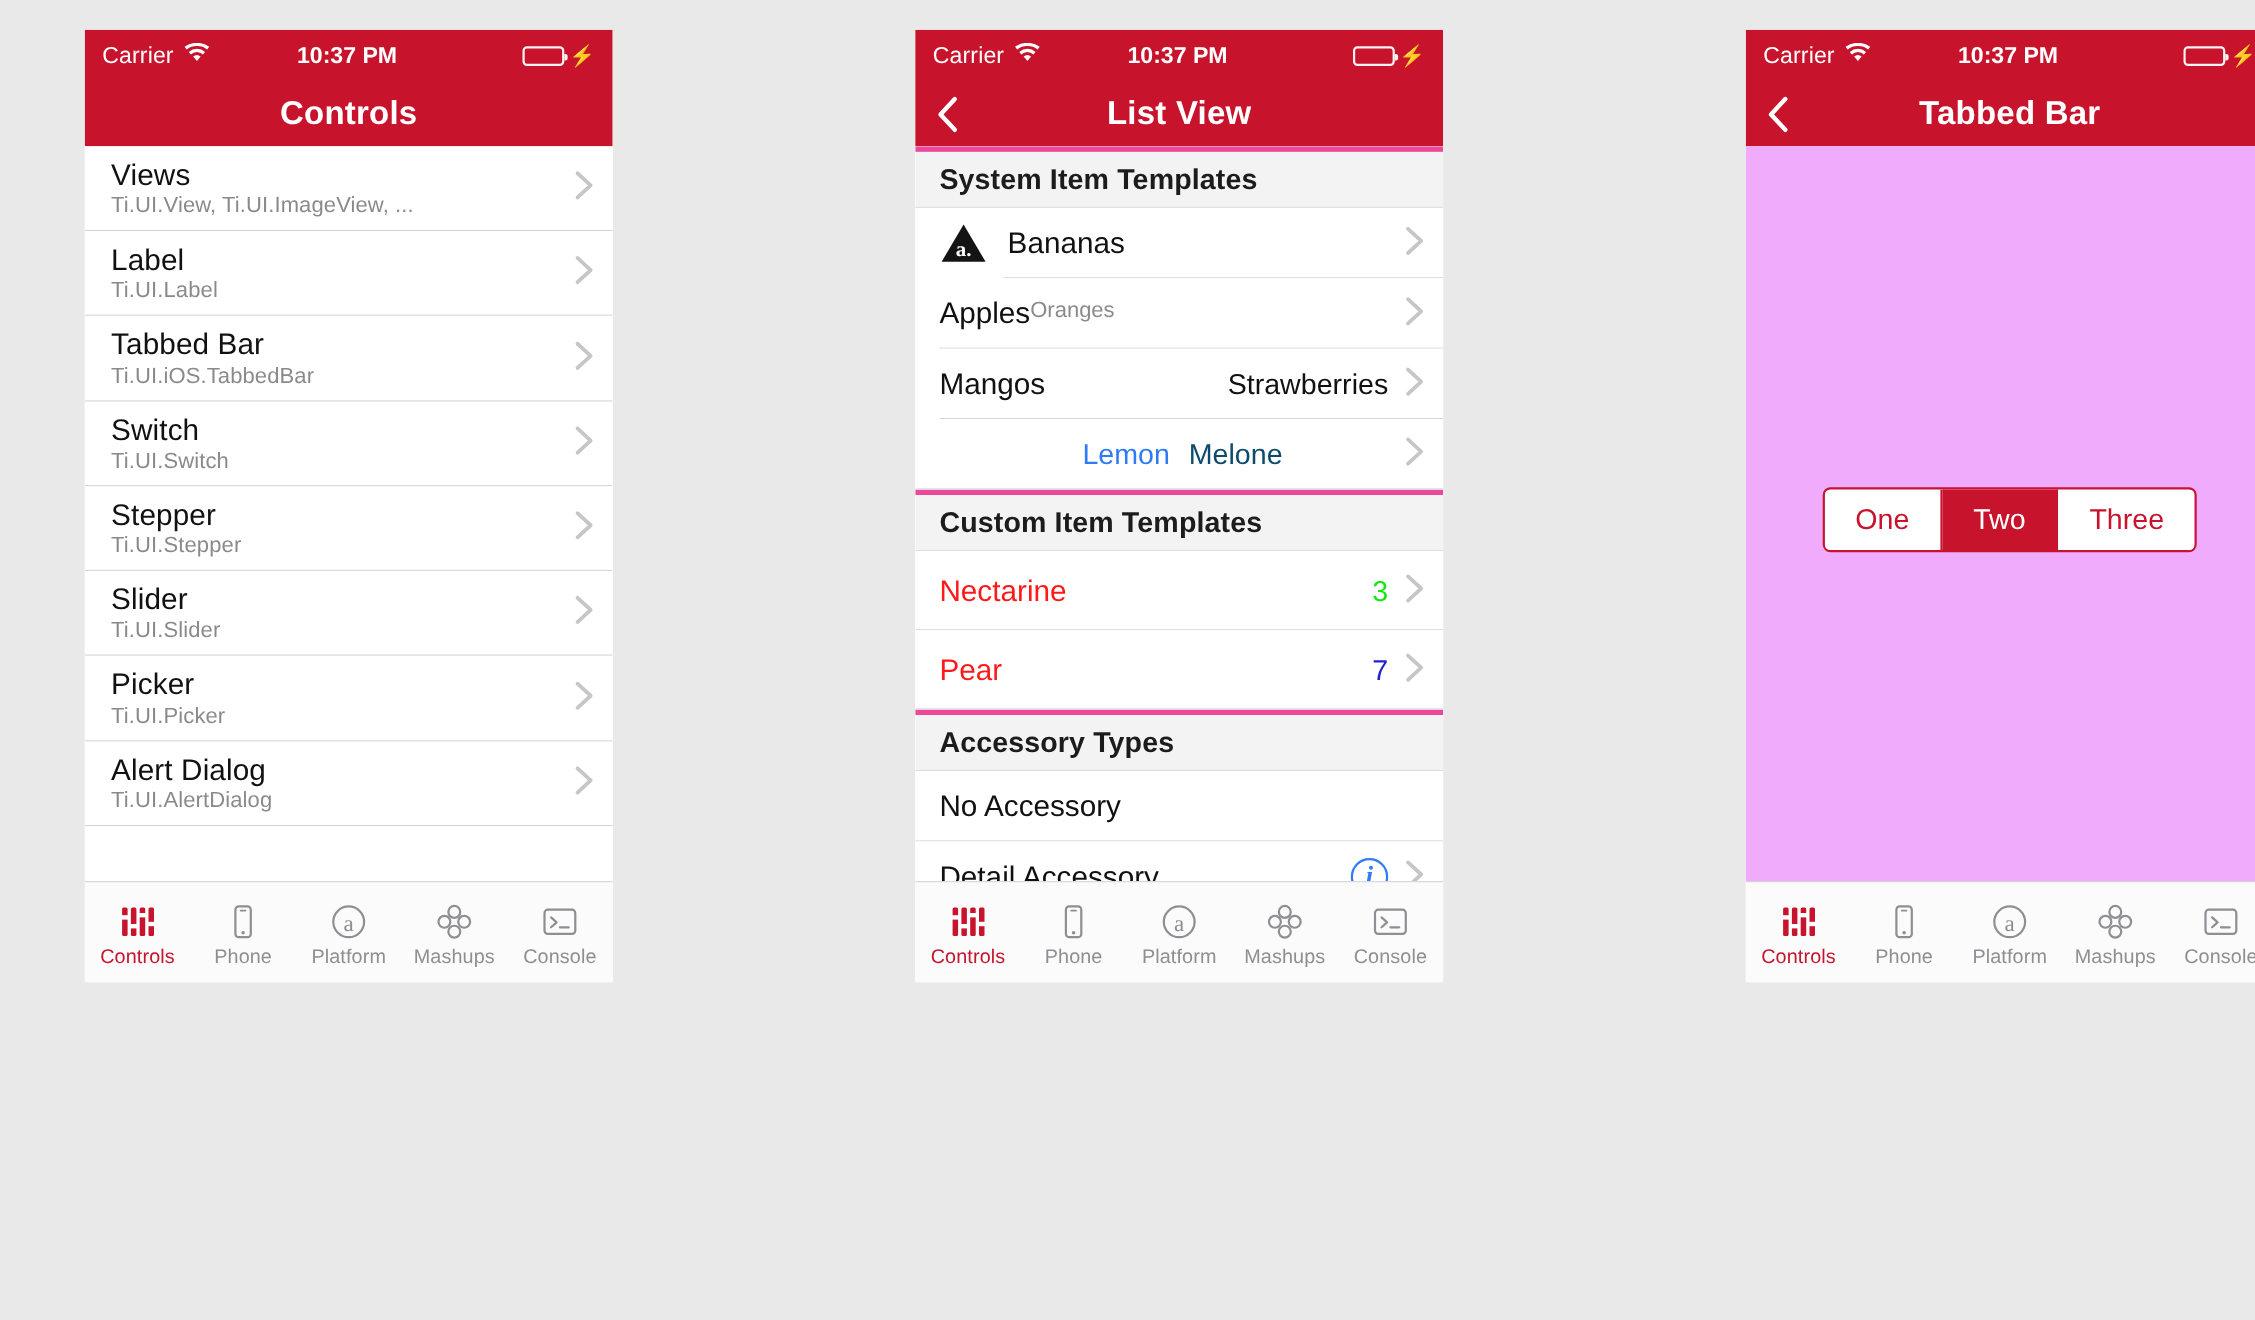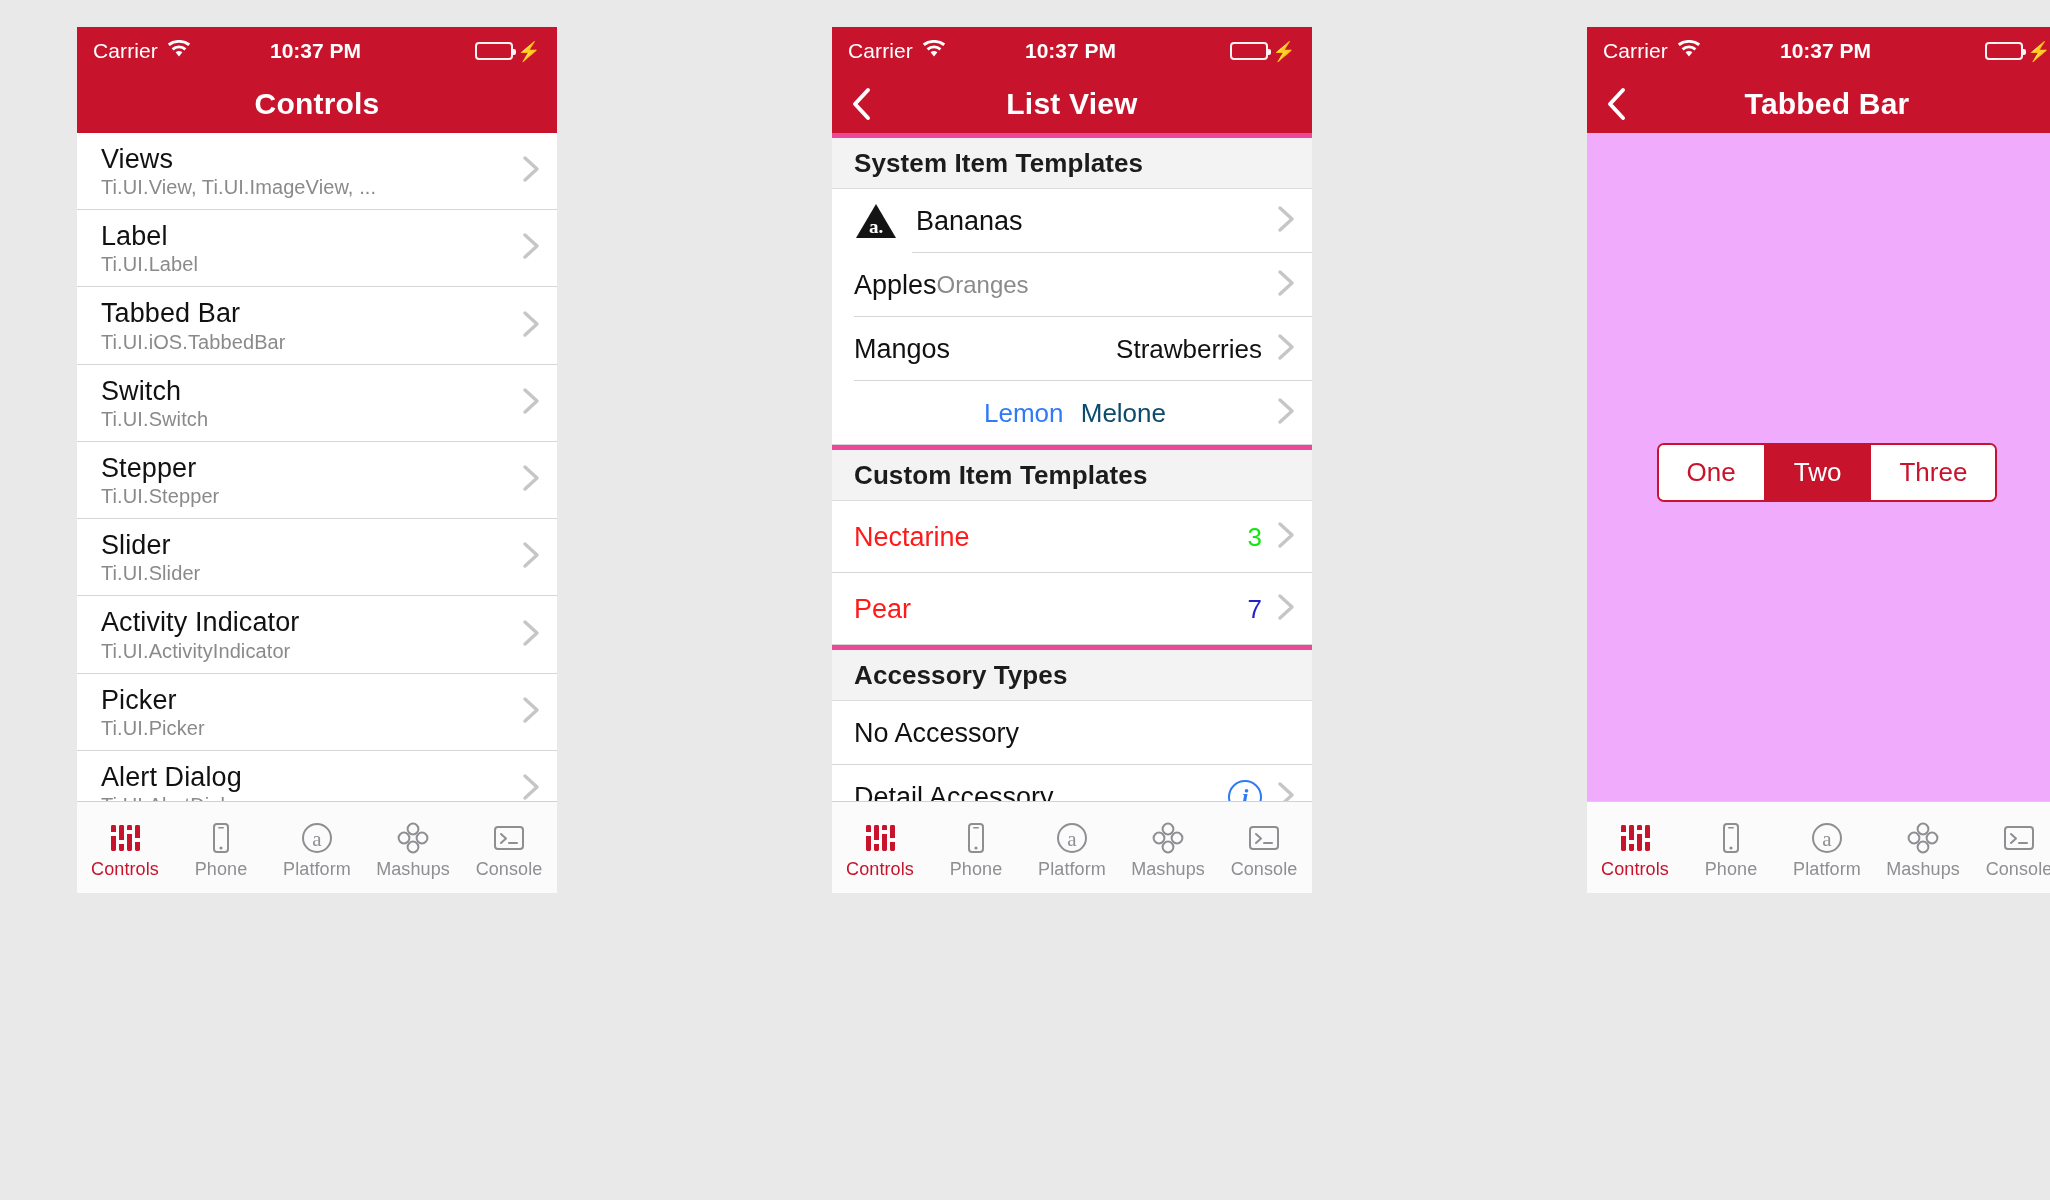--- a/index.html
+++ b/index.html
@@ -141,21 +141,21 @@
     padding: 0 16px 0 22px;
     min-height: 64px;
     background: #fff;
   }
   .lrow .sep {
     position: absolute; left: 22px; right: 0; bottom: 0;
     height: 1px; background: #d6d6d6;
   }
   .lrow.indent-sep .sep { left: 80px; }
   .lrow .main { font-size: 27px; color: #111; }
-  .lrow .sub { font-size: 24px; color: #8a8a8a; margin-top: 1px; }
+  .lrow .sub { font-size: 20px; color: #8a8a8a; margin-top: 1px; }
   .lrow .stack { display: flex; flex-direction: row; justify-content: center; }
   .lrow .right {
     margin-left: auto;
     display: flex; align-items: center; gap: 14px;
   }
   .lrow .rtext { font-size: 26px; color: #111; }
   .aicon {
     width: 44px; height: 40px;
     margin-right: 18px;
     flex: 0 0 auto;
@@ -293,27 +293,20 @@
             </svg></span>
       </div>
       <div class="row">
         <div class="t1">Slider</div>
         <div class="t2">Ti.UI.Slider</div>
         <span class="chev"><svg width="20" height="32" viewBox="0 0 20 32">
               <polyline points="4,5 16,16 4,27" fill="none" stroke="#c6c6c8" stroke-width="3.4" stroke-linecap="round" stroke-linejoin="round"></polyline>
             </svg></span>
       </div>
       <div class="row">
-        <div class="t1">Activity Indicator</div>
-        <div class="t2">Ti.UI.ActivityIndicator</div>
-        <span class="chev"><svg width="20" height="32" viewBox="0 0 20 32">
-              <polyline points="4,5 16,16 4,27" fill="none" stroke="#c6c6c8" stroke-width="3.4" stroke-linecap="round" stroke-linejoin="round"></polyline>
-            </svg></span>
-      </div>
-      <div class="row">
         <div class="t1">Picker</div>
         <div class="t2">Ti.UI.Picker</div>
         <span class="chev"><svg width="20" height="32" viewBox="0 0 20 32">
               <polyline points="4,5 16,16 4,27" fill="none" stroke="#c6c6c8" stroke-width="3.4" stroke-linecap="round" stroke-linejoin="round"></polyline>
             </svg></span>
       </div>
       <div class="row">
         <div class="t1">Alert Dialog</div>
         <div class="t2">Ti.UI.AlertDialog</div>
         <span class="chev"><svg width="20" height="32" viewBox="0 0 20 32">

